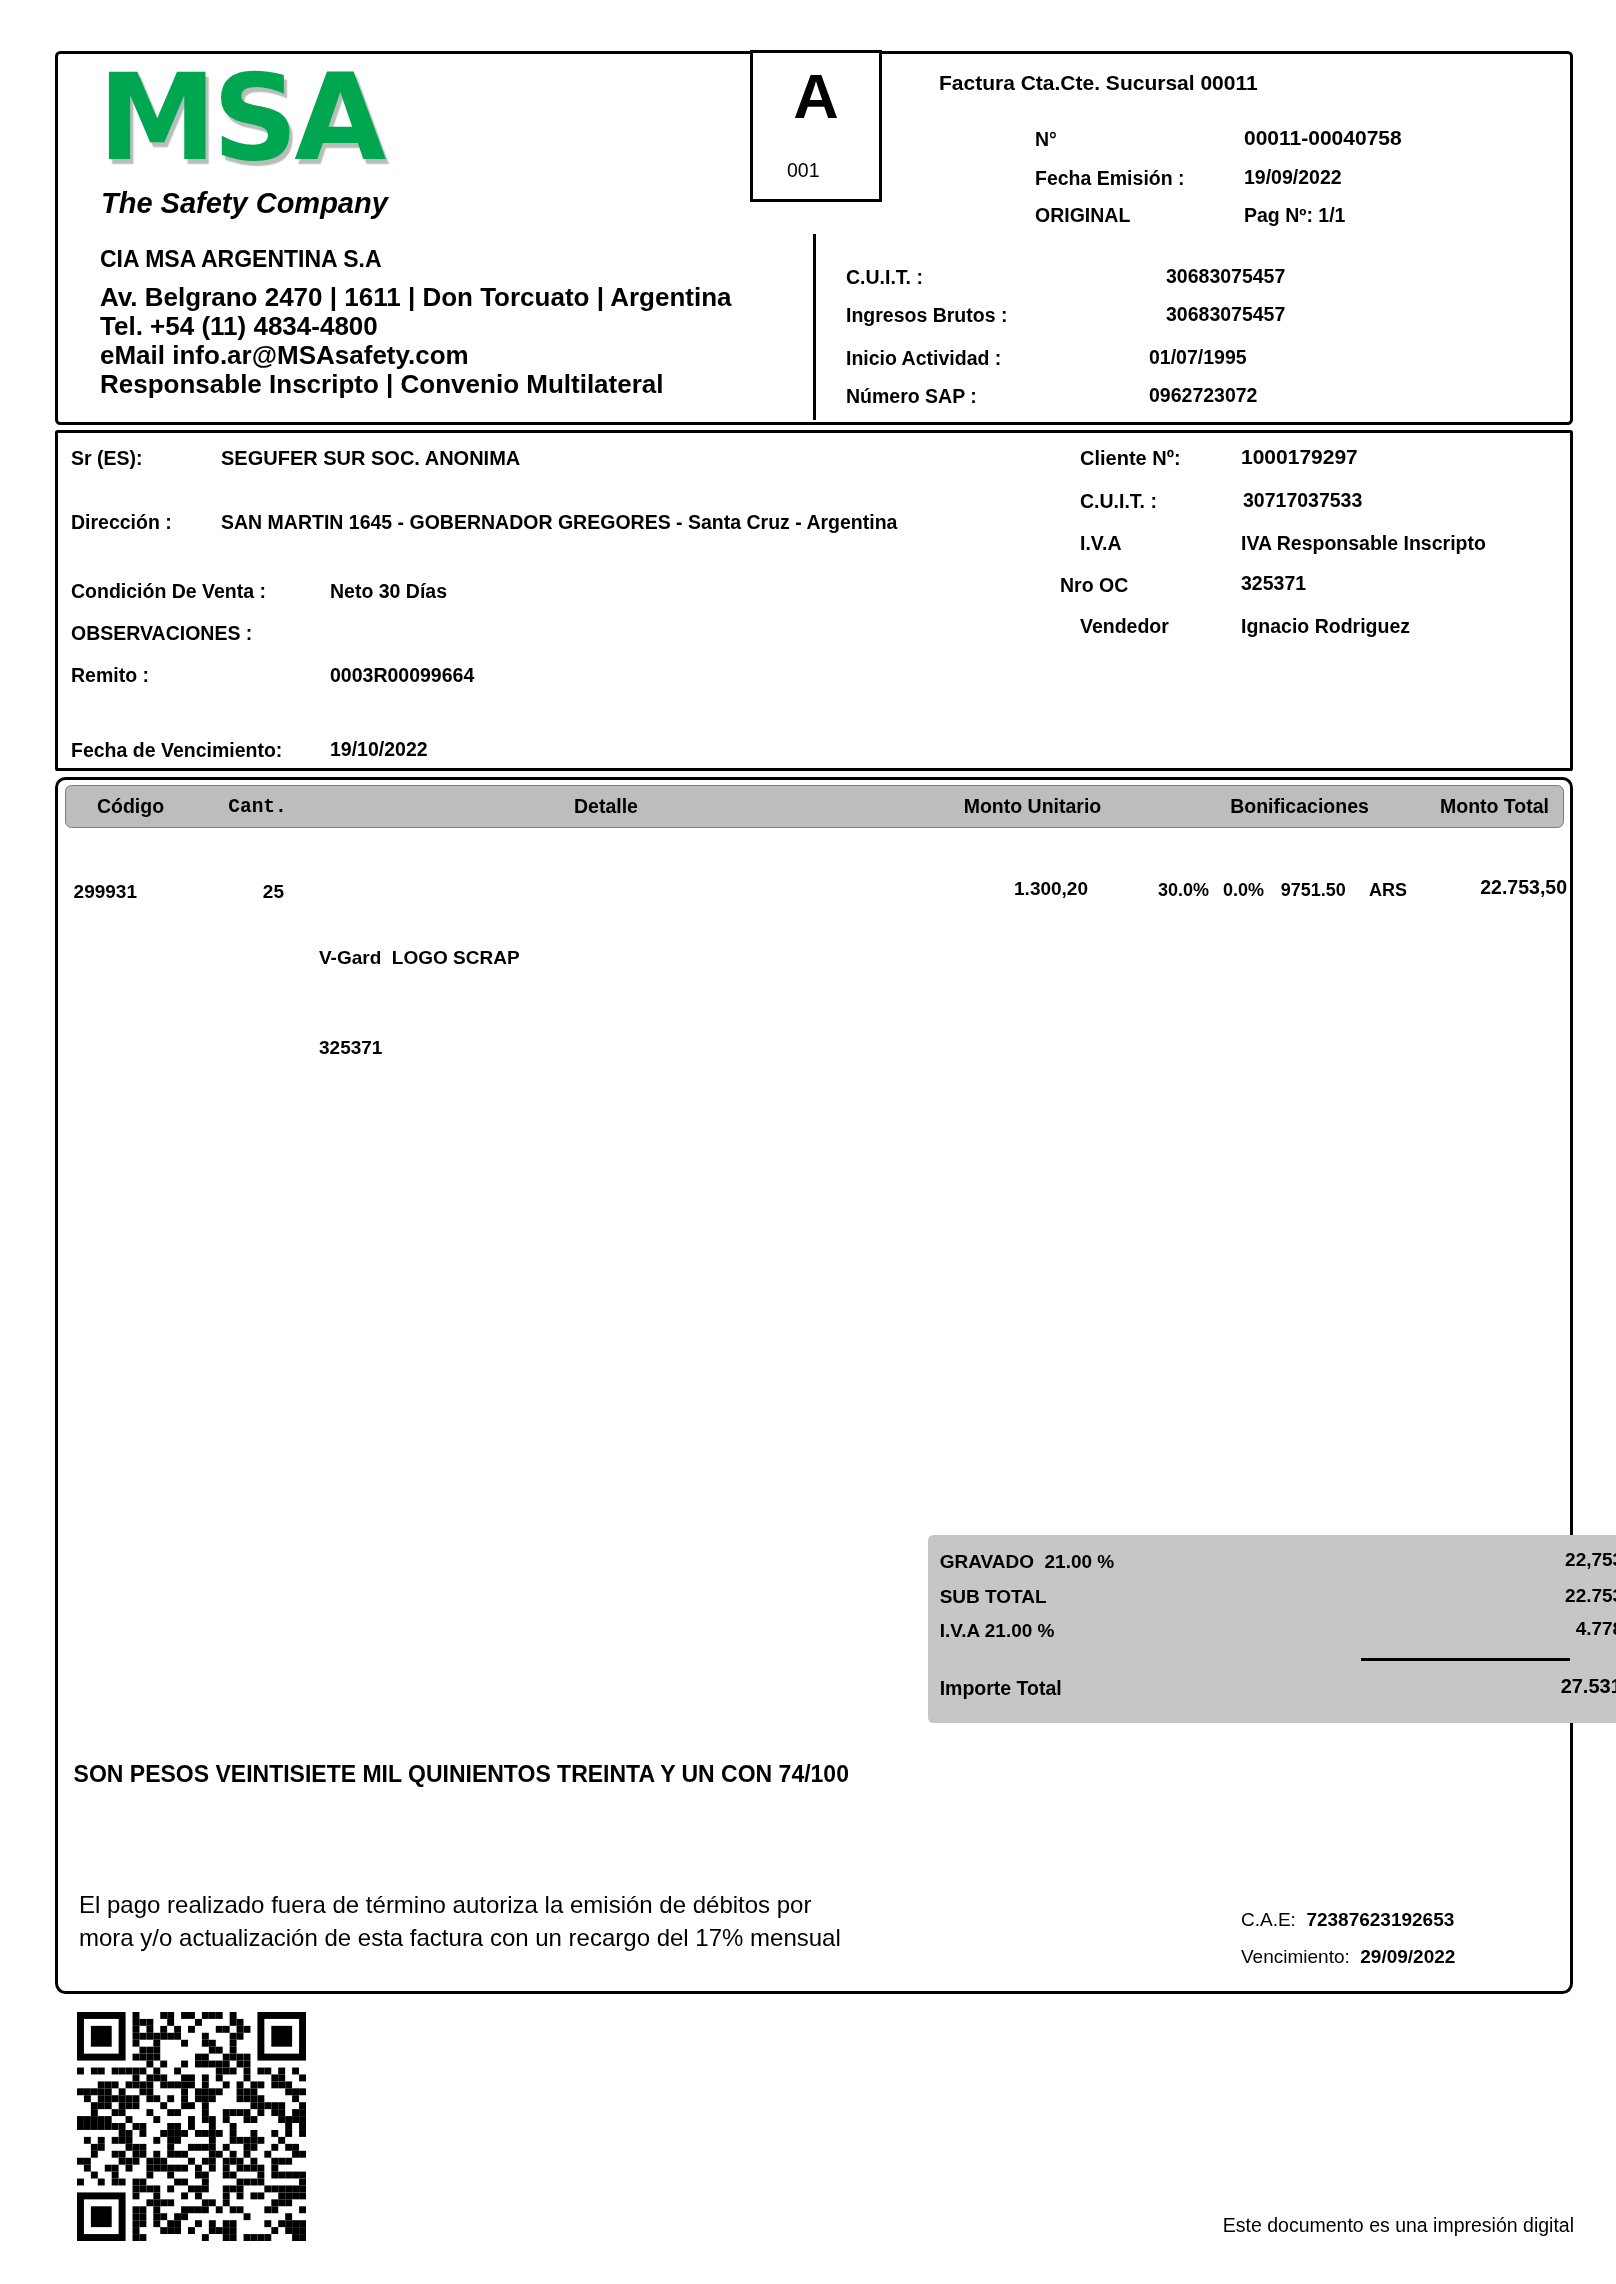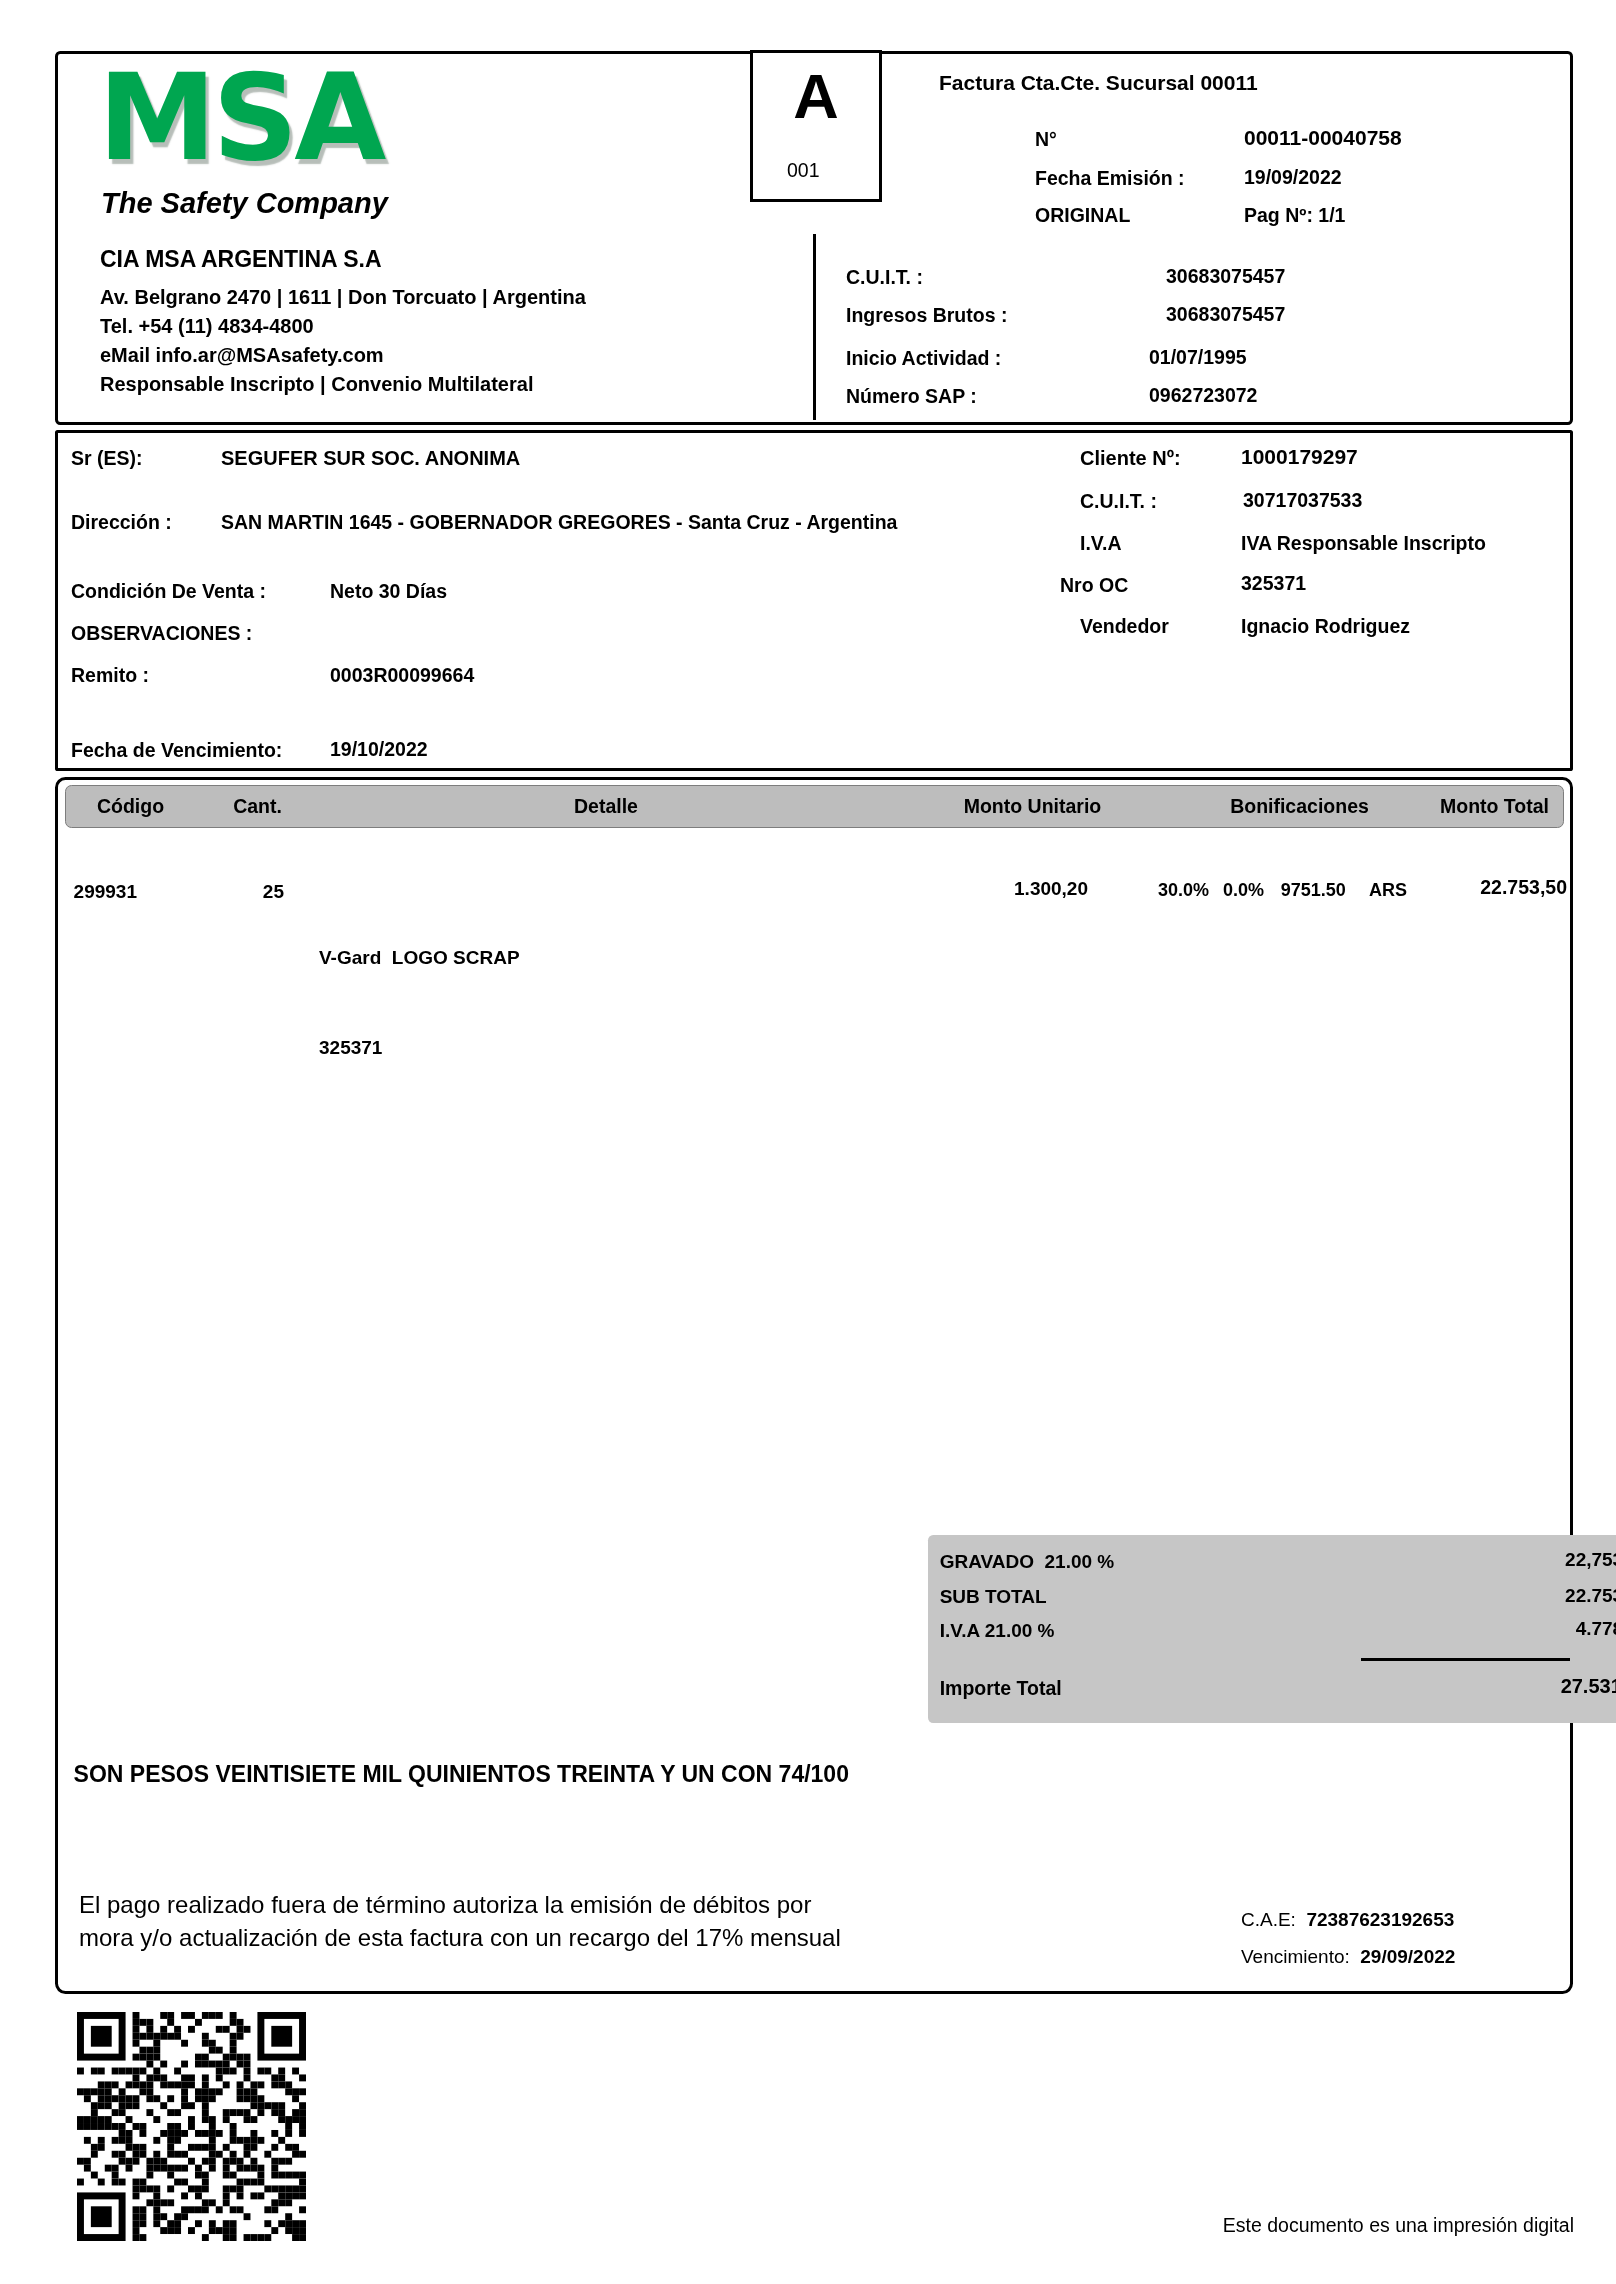--- a/index.html
+++ b/index.html
@@ -10,21 +10,21 @@
   .abs { position:absolute; }
   .rg { font-weight:normal; }
   .pre { white-space:pre-wrap; }
   .box { position:absolute; background:#fff; border:3.9px solid #000; }
   .header-box { left:55px; top:51px; width:1518px; height:374px; border-radius:5.2px; }
   .client-box { left:55px; top:430px; width:1518px; height:341px; border-radius:2.6px; }
   .table-box  { left:55px; top:777px; width:1518px; height:1217px; border-width:3.3px; border-radius:10.4px; }
   .logo-text { position:absolute; font-family:"DejaVu Sans","Liberation Sans",sans-serif; font-weight:bold; font-size:119px; line-height:1; letter-spacing:-3.9px; color:var(--msa-green,#00A650); text-shadow:3.3px 4.6px 1.3px rgba(95,110,100,0.45); }
   .logo-tagline { position:absolute; font-size:29px; font-style:italic; font-weight:bold; }
   .company-name { position:absolute; font-size:23px; }
-  .company-lines { position:absolute; font-size:20px; line-height:29px; }
+  .company-lines { position:absolute; font-size:26px; line-height:29px; }
   .letter-box { position:absolute; width:132px; height:152px; border:3.3px solid #000; background:#fff; z-index:3; }
   .letter { text-align:center; font-size:63px; line-height:1; margin-top:11.7px; }
   .letter-code { position:absolute; left:34px; bottom:17px; font-size:19.5px; }
   .vdiv { position:absolute; background:#000; }
   .thead { position:absolute; display:flex; align-items:center; background:var(--table-header-gray,#bdbdbd); border:1.3px solid #7d7d7d; border-radius:6.5px; font-size:19.5px; }
   .thead > div { text-align:center; }
   .totals-box { position:absolute; background:var(--totals-gray,#c6c6c6); border-radius:5.2px 0 0 5.2px; font-size:19px; }
   .qr { position:absolute; background:#fff; }
 </style>
 </head>
@@ -99,21 +99,21 @@
     <div class="abs" style="left:272px; top:231px;">0003R00099664</div>
 
     <div class="abs" style="left:13px; top:306px;">Fecha de Vencimiento:</div>
     <div class="abs" style="left:272px; top:305px;">19/10/2022</div>
   </div>
 
   <div class="box table-box">
 
     <div class="thead" style="left:6.5px; top:5.2px; width:1499px; height:43px;">
       <div style="width:130px;">Código</div>
-      <div style="width:124px;">Cant.</div>
+      <div style="width:124px;font-family:Liberation Mono, monospace;">Cant.</div>
       <div style="width:573px;">Detalle</div>
       <div style="width:280px;">Monto Unitario</div>
       <div style="width:254px;">Bonificaciones</div>
       <div style="flex:1;">Monto Total</div>
     </div>
 
     <div>
       <div class="abs" style="left:15.6px; top:101px; font-size:19px;">299931</div>
       <div class="abs" style="left:195px; top:101px; width:31px; text-align:right; font-size:19px;">25</div>
       <div class="abs pre" style="left:261px; top:103px; font-size:19px; line-height:30px;">

